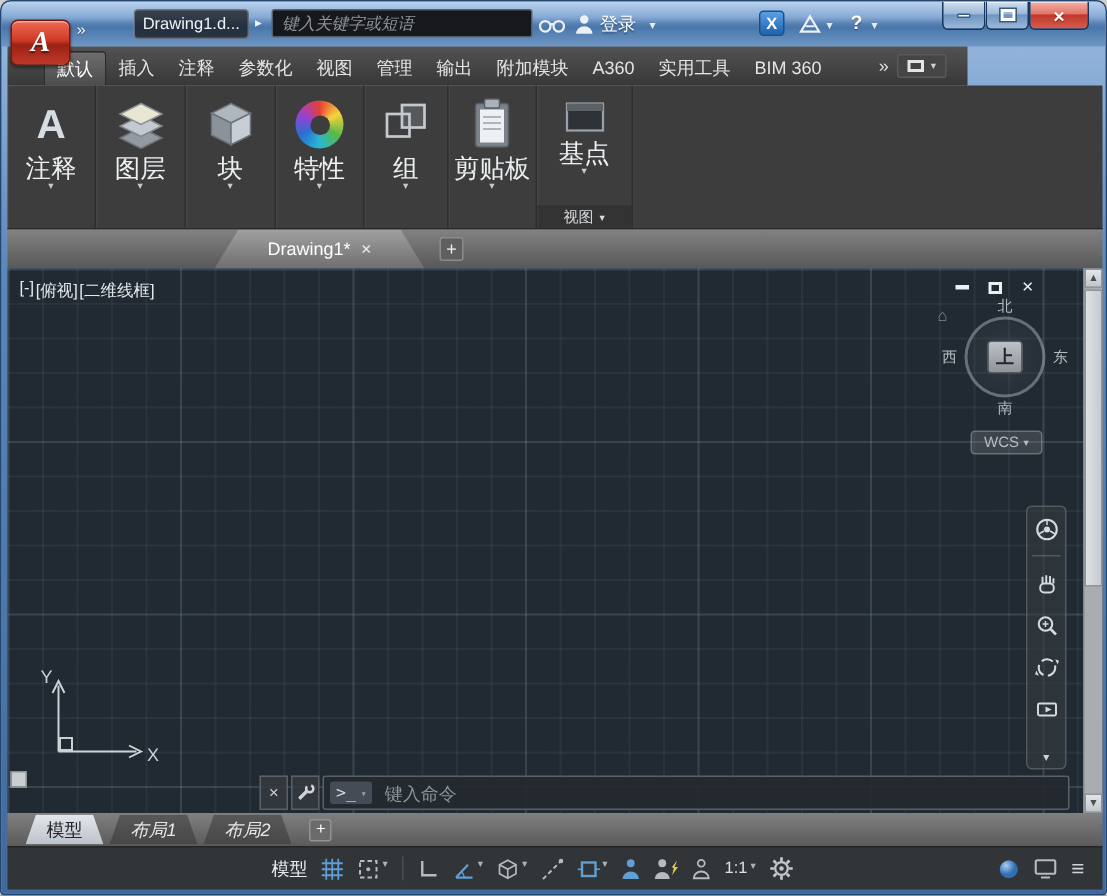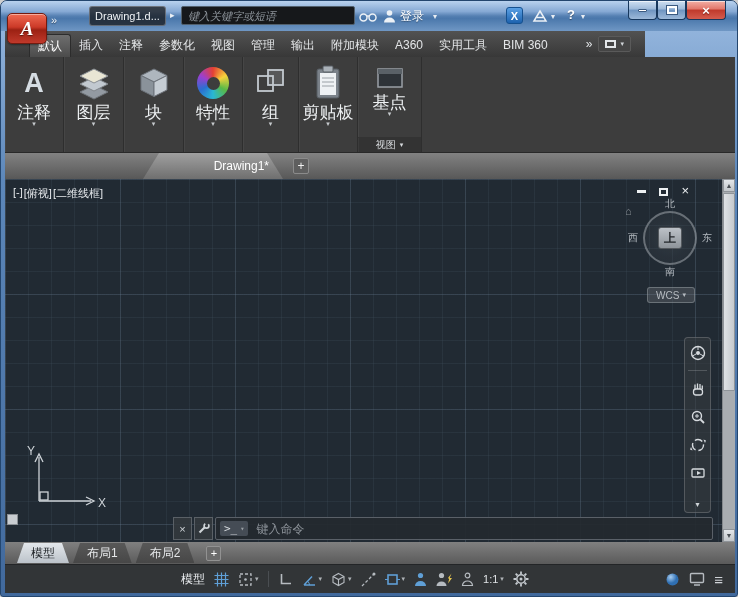--- a/index.html
+++ b/index.html
@@ -61,21 +61,21 @@
   .colorwheel::after{content:"";position:absolute;left:50%;top:50%;width:13px;height:13px;margin:-6.5px 0 0 -6.5px;
     border-radius:50%;background:#3d3d3d;}
   .viewpanel .ptitle{position:absolute;bottom:0;left:0;right:0;height:15px;display:flex;align-items:center;
     justify-content:center;gap:4px;font-size:10px;color:#d8dbde;background:rgba(0,0,0,.15);border-top:1px solid #333;}
   
   .filetabs{position:absolute;top:152px;left:4px;width:730px;height:26px;background:linear-gradient(180deg,#828282,#585858);}
   .ftab{position:absolute;top:0;height:26px;font-size:12px;display:flex;align-items:center;justify-content:center;cursor:pointer;}
   .ftab.start{left:6px;width:142px;clip-path:polygon(12px 0,calc(100% - 16px) 0,100% 100%,0 100%);
     background:linear-gradient(180deg,#646464,#474747);color:#dcdfe2;z-index:1;}
   .ftab.activeft{left:138px;width:140px;clip-path:polygon(16px 0,calc(100% - 16px) 0,100% 100%,0 100%);
-    background:linear-gradient(180deg,#a0a0a0,#6f6f6f);color:#fff;z-index:2;gap:7px;justify-content:flex-end;}
+    background:linear-gradient(180deg,#a0a0a0,#6f6f6f);color:#fff;z-index:2;gap:7px;}
   .ftab-close{color:#e9e9e9;font-size:12px;line-height:1;}
   .ftab-new{position:absolute;left:288px;top:5px;width:16px;height:16px;background:#5f5f5f;border:1px solid #8b8b8b;
     border-radius:2px;color:#f2f2f2;font-size:12px;line-height:14px;text-align:center;z-index:2;cursor:pointer;}
   
   .drawing{position:absolute;top:178px;left:4px;width:730px;height:363px;background-color:#212a33;
     background-image:
       linear-gradient(to right,rgba(140,165,190,.15) 1px,transparent 1px),
       linear-gradient(to bottom,rgba(140,165,190,.15) 1px,transparent 1px),
       linear-gradient(to right,rgba(140,165,190,.08) 1px,transparent 1px),
       linear-gradient(to bottom,rgba(140,165,190,.08) 1px,transparent 1px);
@@ -124,27 +124,27 @@
   .vs-up{top:0;}
   .vs-down{bottom:0;}
   .vs-thumb{position:absolute;left:0;top:14px;width:12px;height:198px;
     background:linear-gradient(90deg,#dfe2e5,#c6cace);border:1px solid #8f9499;border-radius:1px;cursor:pointer;}
   
   .layoutbar{position:absolute;top:541px;left:4px;width:730px;height:22px;
     background:linear-gradient(180deg,#808080,#5a5a5a);display:flex;align-items:center;padding-left:12px;gap:4px;}
   .ltab{height:20px;line-height:20px;padding:0 14px;font-size:12px;cursor:pointer;
     clip-path:polygon(7px 0,calc(100% - 7px) 0,100% 100%,0 100%);}
   .ltab.modeltab{background:linear-gradient(#e3e7eb,#bcc3ca);color:#22262a;}
-  .ltab.dark{background:linear-gradient(#585858,#474747);color:#e5e7e9;}
+  .ltab.dark{background:linear-gradient(#585858,#474747);color:#e5e7e9;font-style:italic;}
   .ltab-new{width:15px;height:15px;margin-left:8px;background:#6b6b6b;border:1px solid #929292;border-radius:2px;
     color:#fff;font-size:11px;line-height:13px;text-align:center;cursor:pointer;}
   
   .statusbar{position:absolute;top:563px;left:4px;width:730px;height:29px;background:#323537;border-top:1px solid #232527;
     display:flex;align-items:center;padding:0 12px 0 176px;gap:9px;}
-  .sb-item{display:flex;align-items:center;cursor:pointer;}
+  .sb-item{display:flex;align-items:flex-start;cursor:pointer;}
   .sb-model{font-size:12px;color:#e8ebee;cursor:pointer;}
   .sb-sep{width:1px;height:16px;background:#4a4e52;}
   .sb-caret{color:#aeb2b6;font-size:7px;margin-left:2px;}
   .sb-scale{font-size:11px;color:#dfe2e5;}
   .sb-h{font-size:15px;color:#cfd3d7;line-height:1;cursor:pointer;}
   .sb-right{margin-left:auto;display:flex;align-items:center;gap:9px;}
   .watermark{position:absolute;left:556px;top:551px;font-size:14px;color:rgba(255,255,255,.55);letter-spacing:.4px;
     z-index:60;pointer-events:none;text-shadow:0 1px 2px rgba(0,0,0,.35);}
 </style>
 </head>

